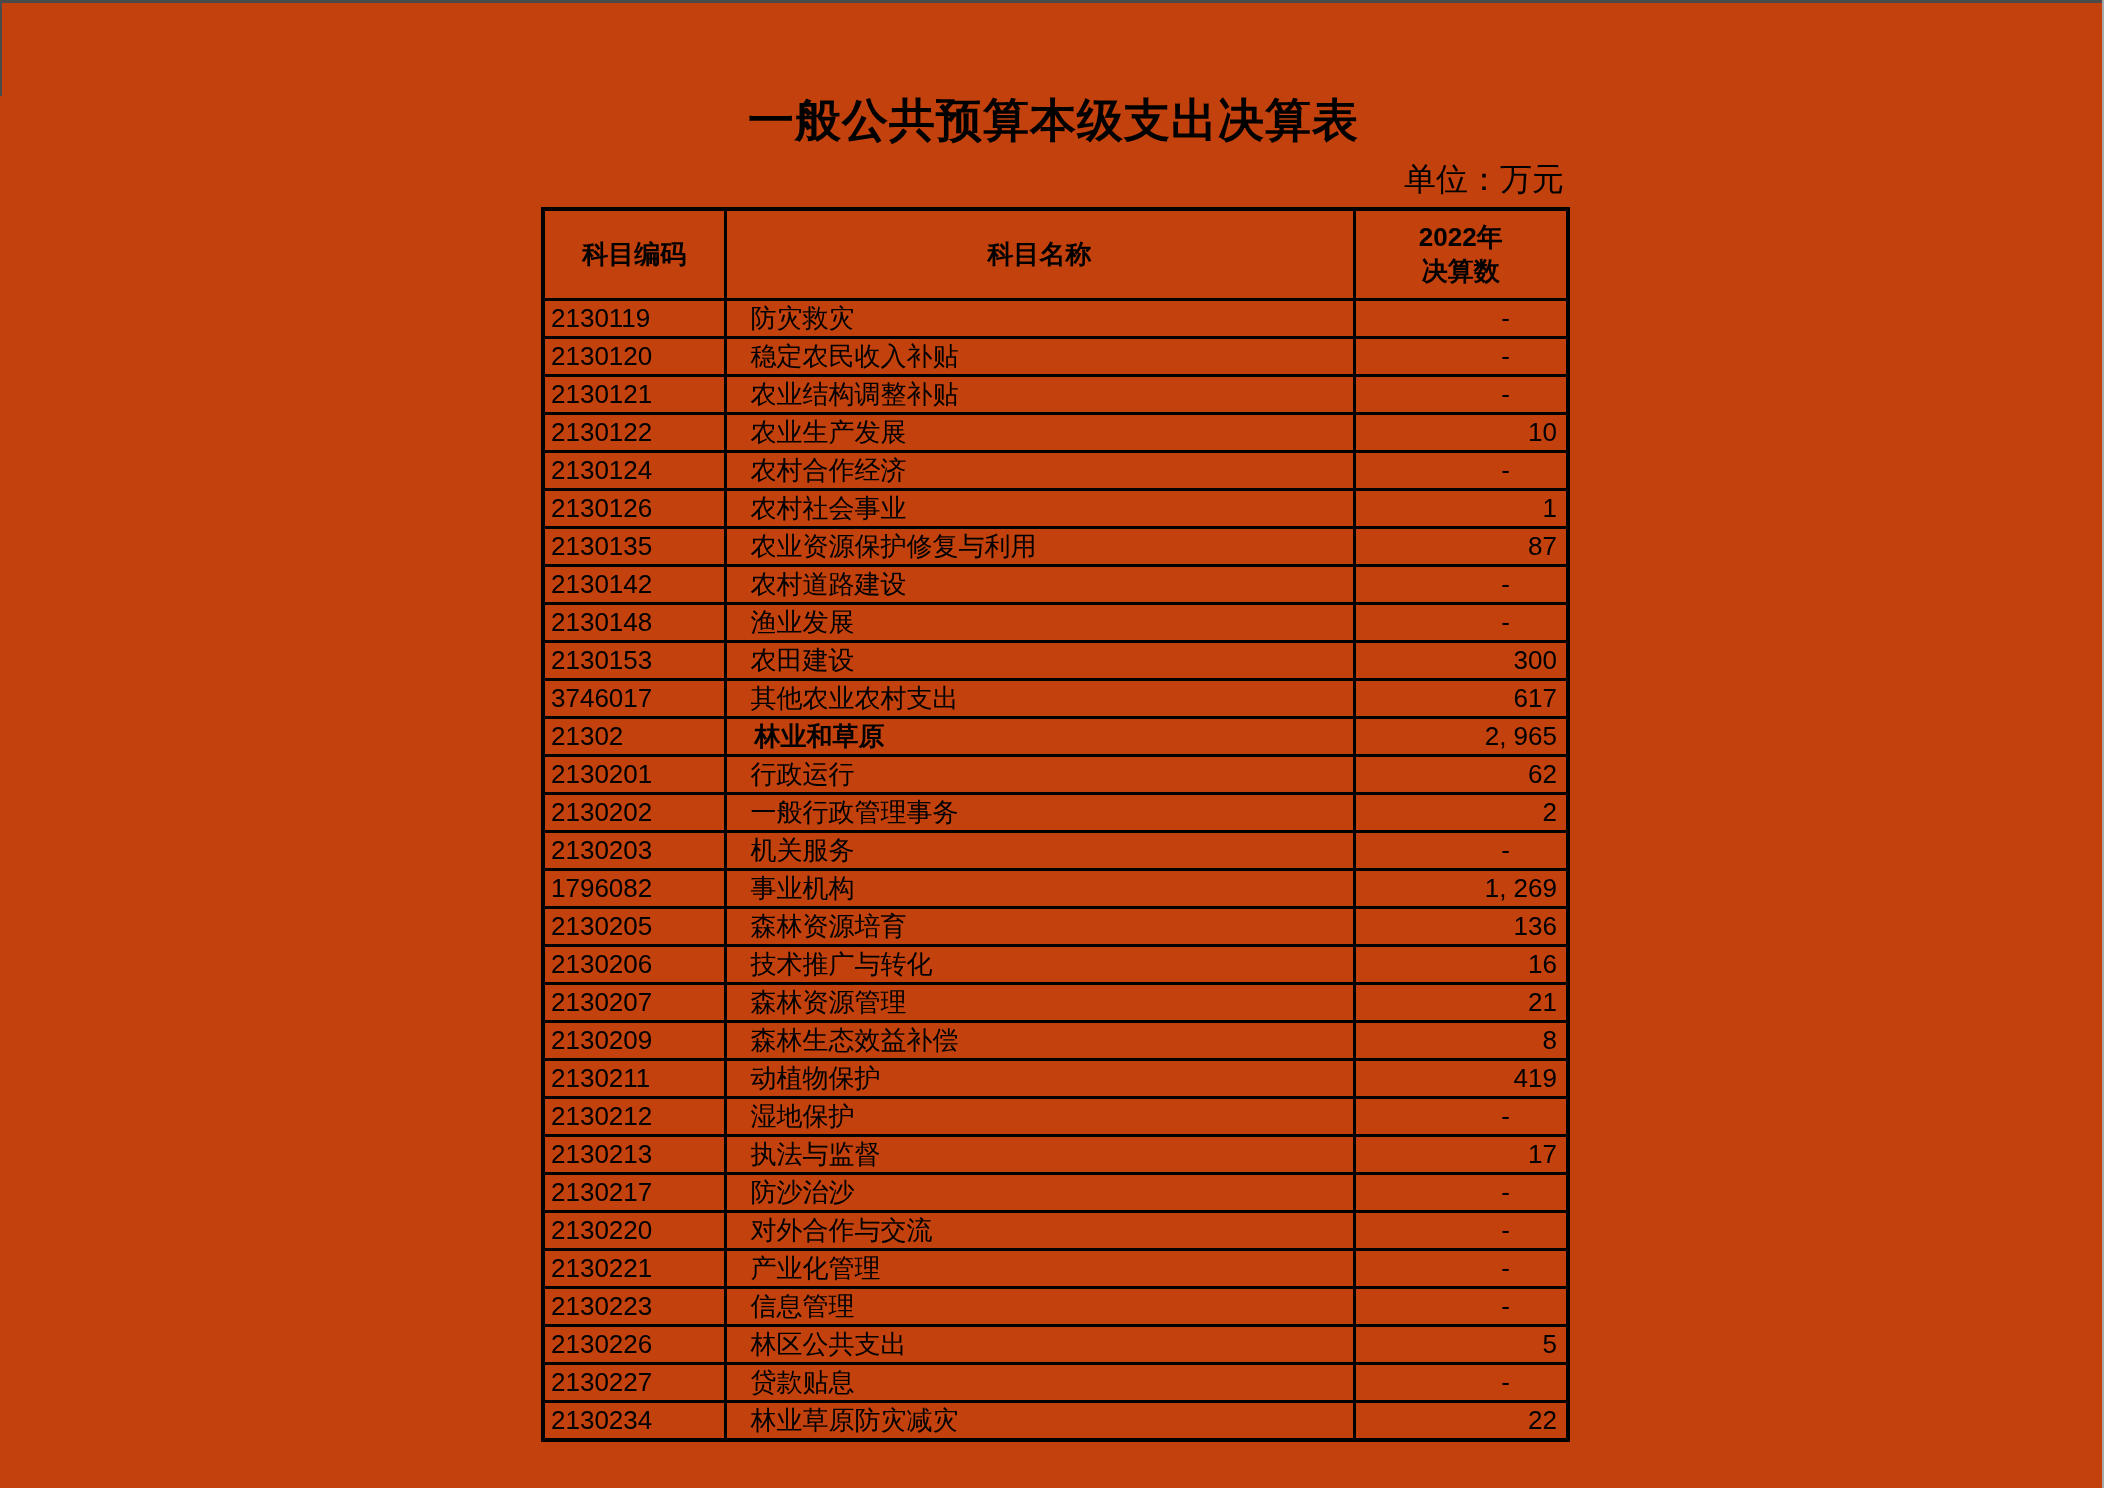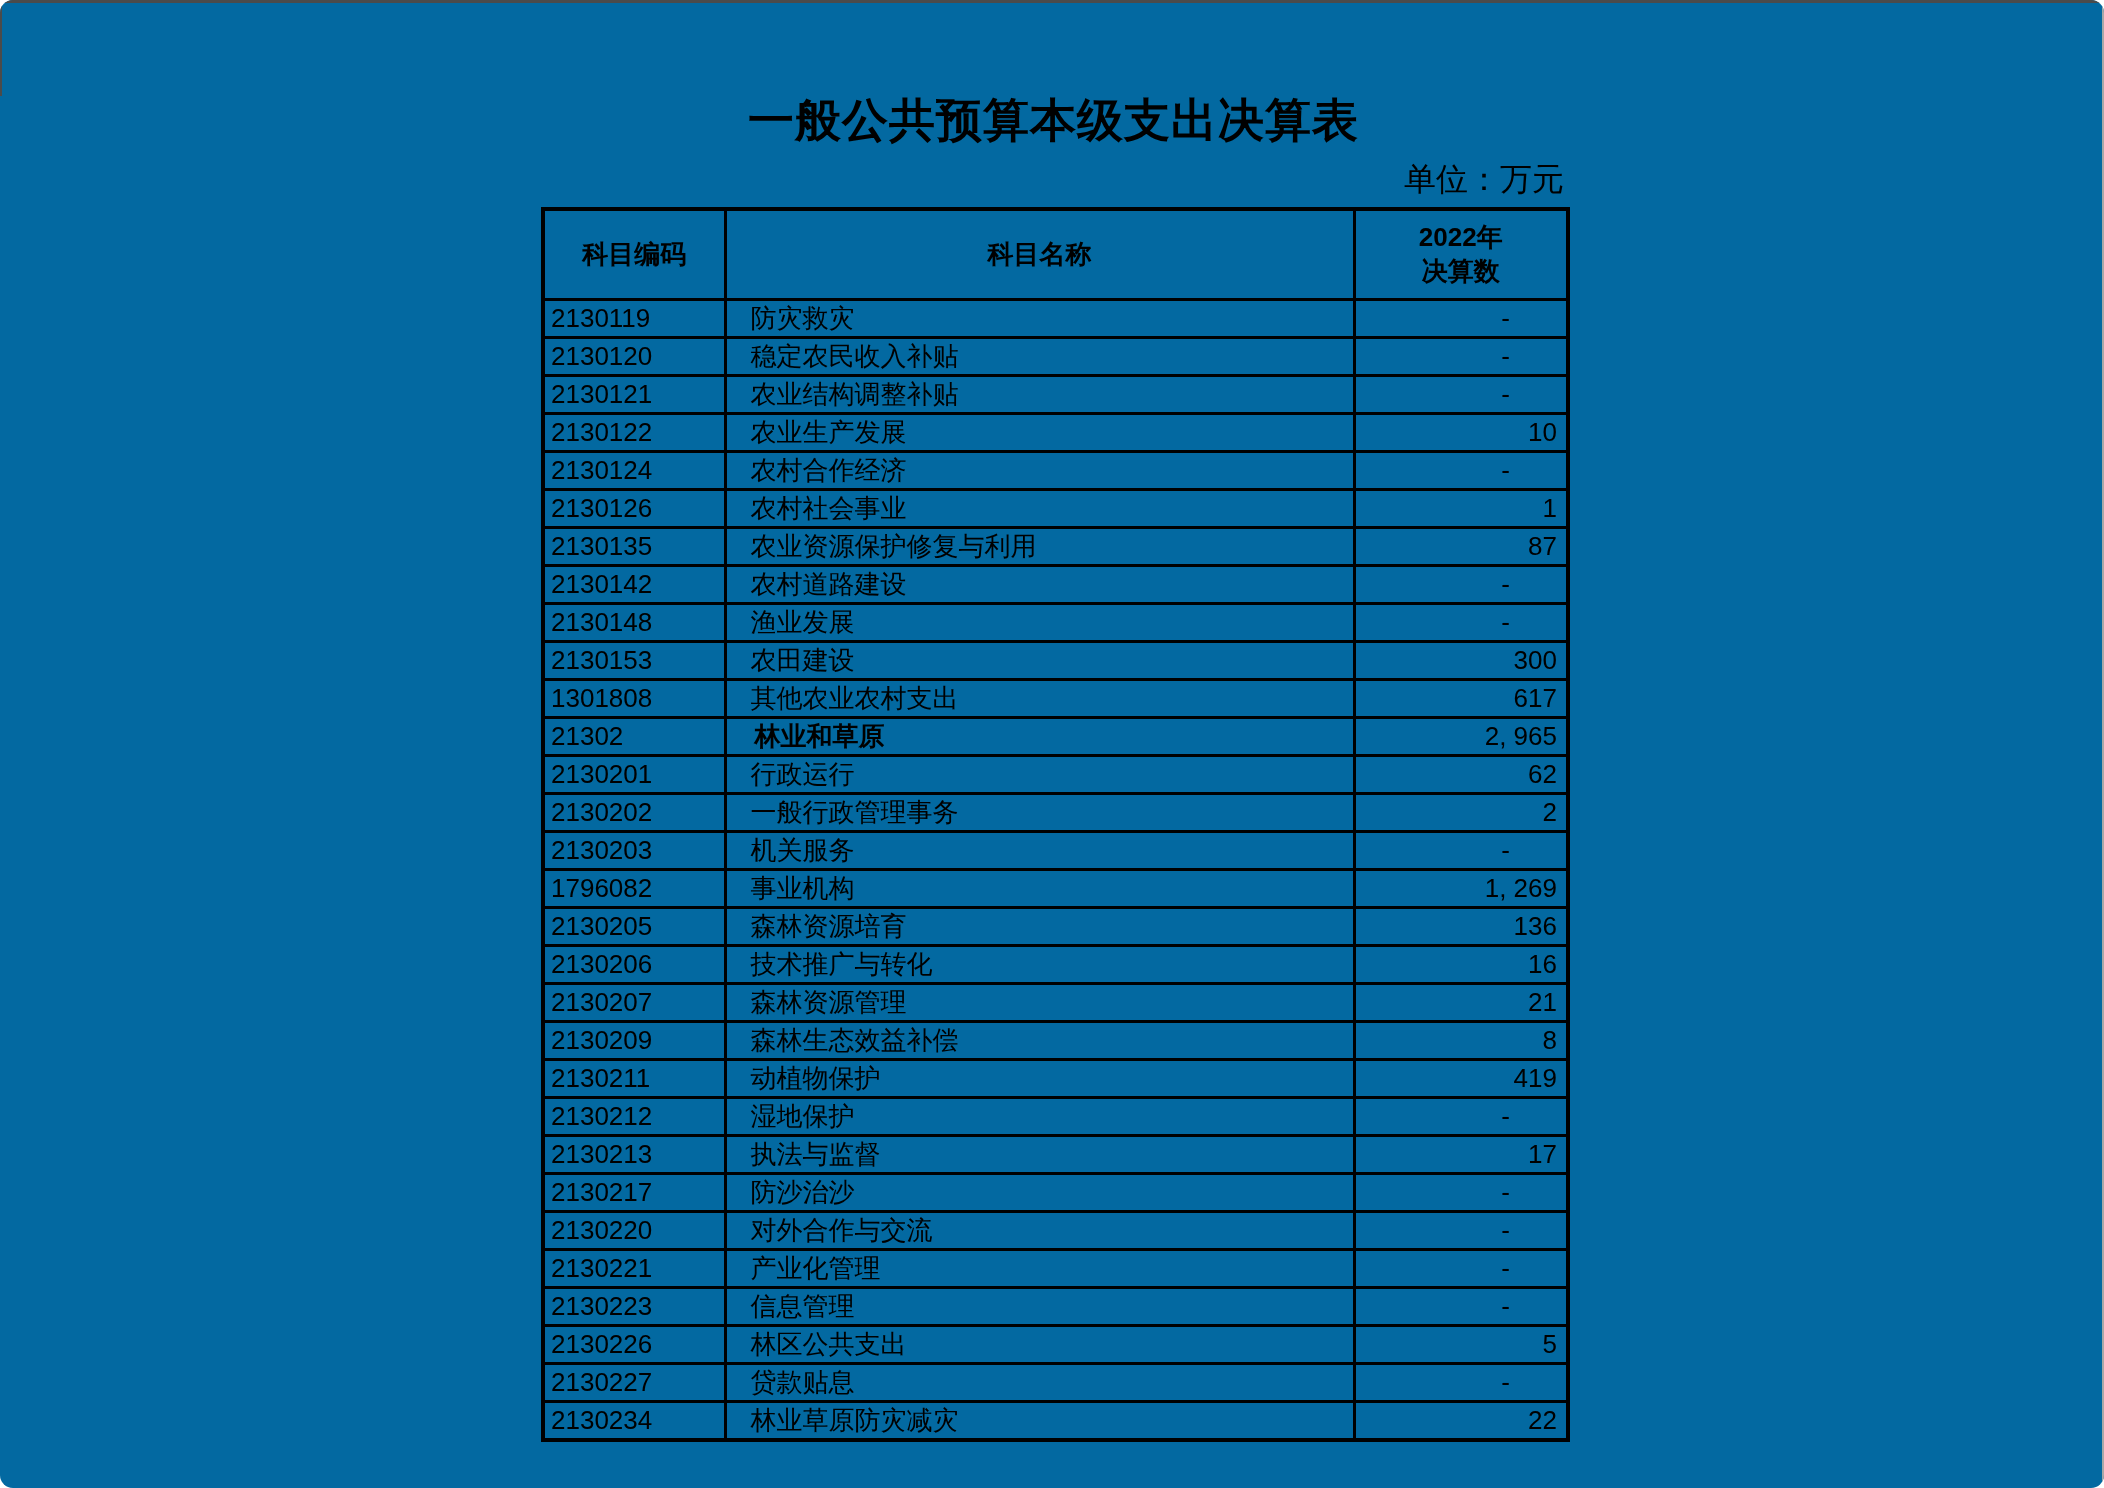--- a/index.html
+++ b/index.html
@@ -1,24 +1,23 @@
 <!DOCTYPE html>
 <html><head>
 <meta charset="utf-8">
 <style>
   html, body { margin: 0; padding: 0; }
   .page {
     position: relative;
     width: 2104px;
     height: 1488px;
-    background: #0369a1;
+    background: #c2410c;
     color: #000000;
     font-family: "Liberation Sans", "DejaVu Sans", sans-serif;
     overflow: hidden;
-    border-radius: 13px;
   }
   
   .frame-top    { position: absolute; top: 0; left: 0; width: 100%; height: 3px; background: #4b4b4b; }
   .frame-left   { position: absolute; top: 0; left: 0; width: 2px; height: 96px; background: #4b4b4b; }
   .frame-right  { position: absolute; top: 0; right: 0; width: 2px; height: 100%; background: #a8a8a8; }
 
   .content { position: absolute; left: 541px; top: 0; width: 1025px; }
 
   .doc-title {
     margin-top: 90px;
@@ -160,21 +159,21 @@
   </tr>
 
 
   <tr>
     <td class="code">2130153</td>
     <td class="name indent-2">农田建设</td>
     <td class="value">300</td>
   </tr>
 
   <tr>
-    <td class="code">1301808</td>
+    <td class="code">3746017</td>
     <td class="name indent-2">其他农业农村支出</td>
     <td class="value">617</td>
   </tr>
 
   <tr>
     <td class="code">21302</td>
     <td class="name indent-1">林业和草原</td>
     <td class="value">2, 965</td>
   </tr>
 

